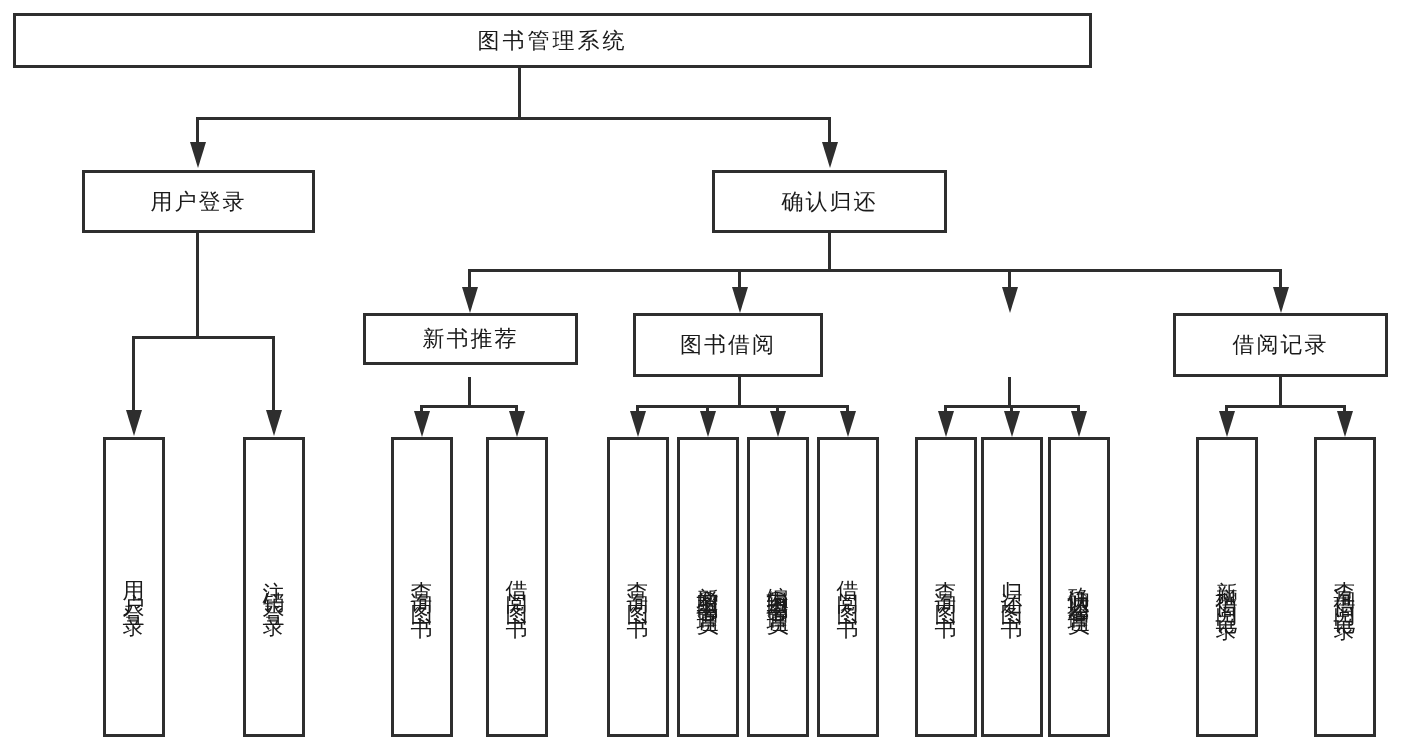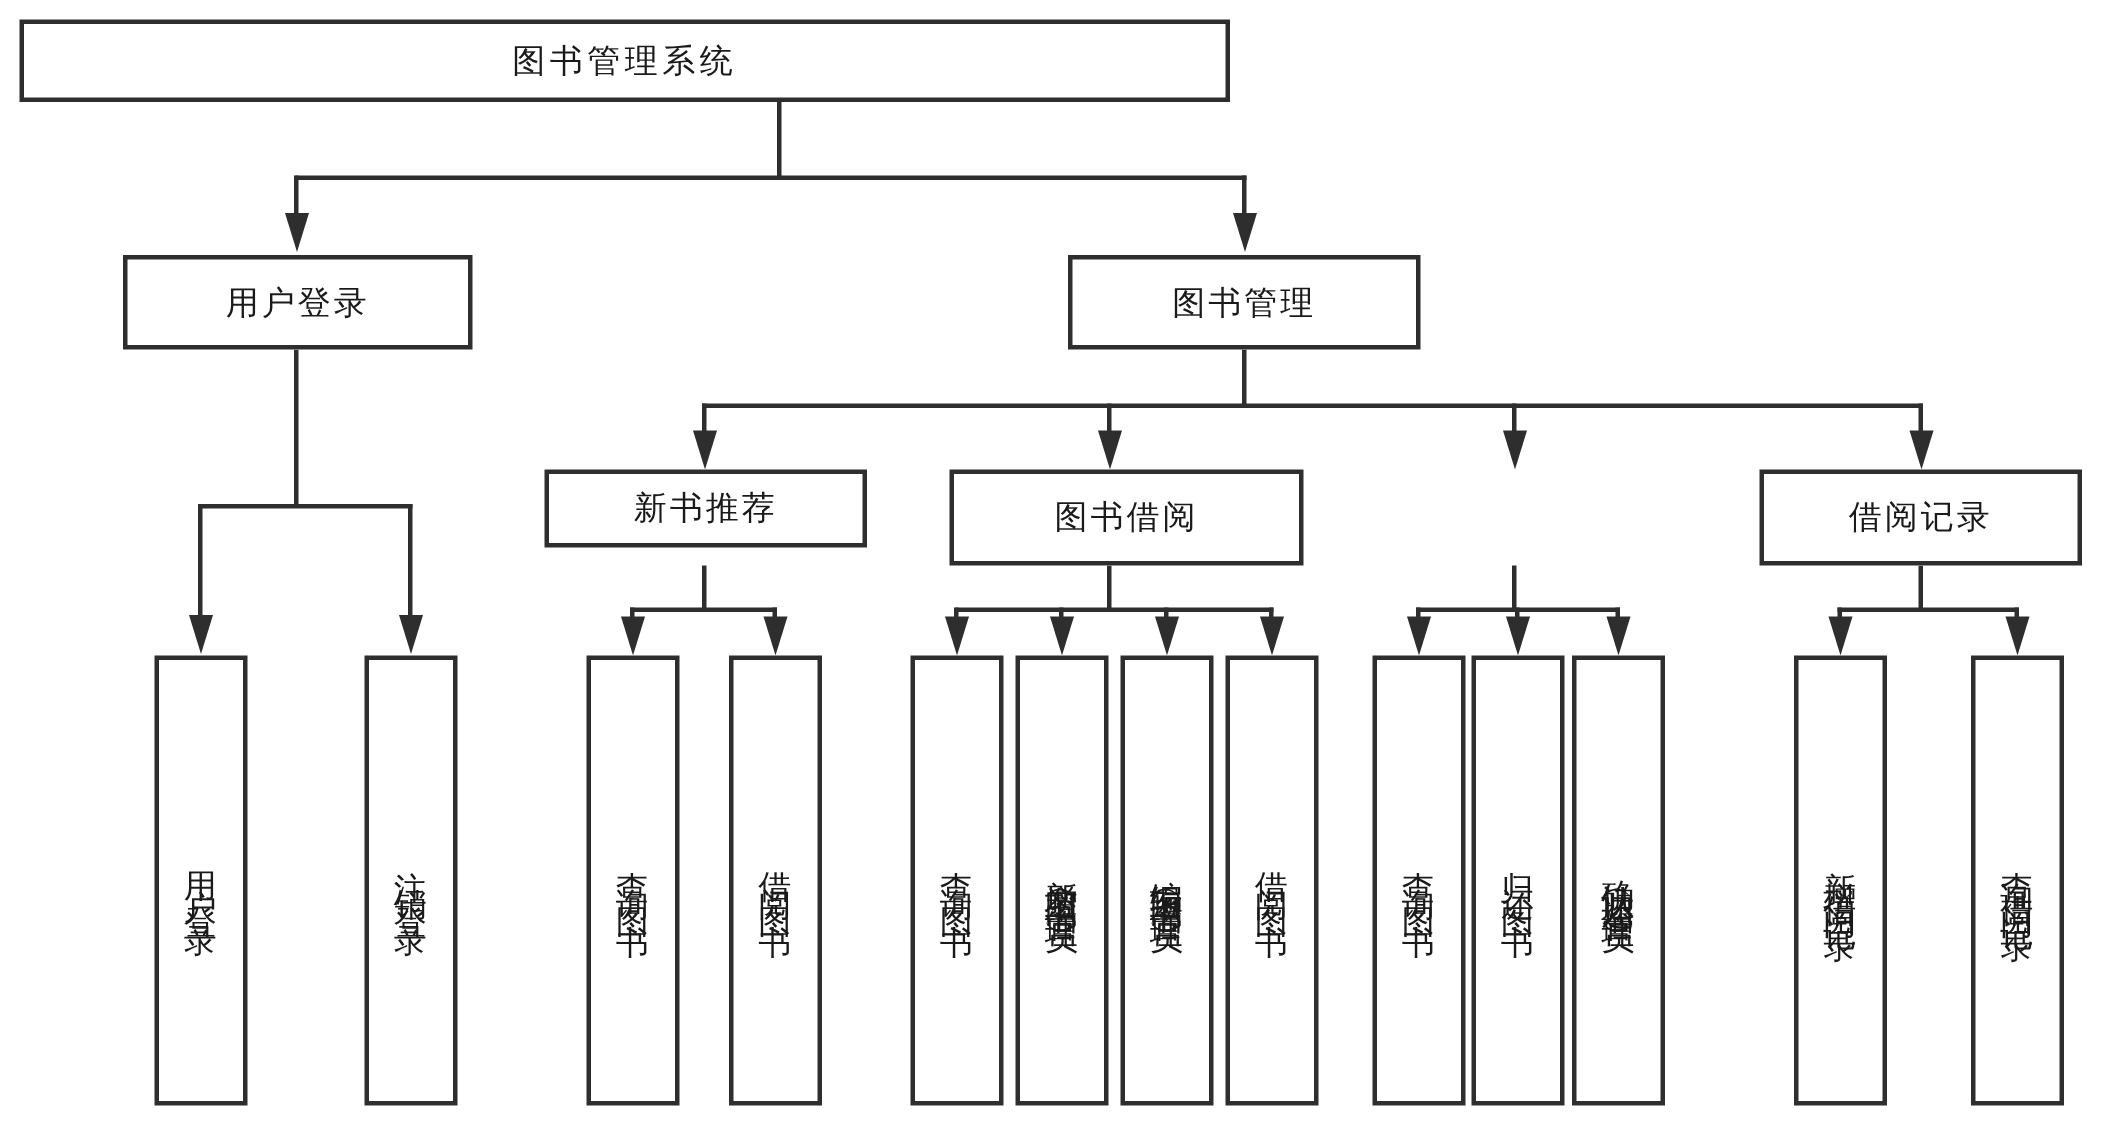--- a/index.html
+++ b/index.html
@@ -66,36 +66,36 @@
     color:var(--watermark);
     z-index:6;
     white-space:nowrap;
   }
 </style>
 </head>
 <body>
 
 <div class="stage">
 
-  <div class="box root" style="left:13px;top:13px;width:807px;height:55px;">
+  <div class="box root" style="left:13px;top:13px;width:1079px;height:55px;">
     <span>图书管理系统</span>
   </div>
 
   <div class="vline" style="left:518px;top:68px;height:50px;"></div>
   <div class="hline" style="left:197px;top:117px;width:634px;"></div>
   <div class="vline" style="left:196px;top:117px;height:28px;"></div>
   <div class="vline" style="left:828px;top:117px;height:28px;"></div>
   <div class="arrow" style="left:190px;top:142px;"></div>
   <div class="arrow" style="left:822px;top:142px;"></div>
 
   <div class="box" style="left:82px;top:170px;width:233px;height:63px;">
     <span>用户登录</span>
   </div>
   <div class="box" style="left:712px;top:170px;width:235px;height:63px;">
-    <span>图书管理</span>
+    <span>确认归还</span>
   </div>
 
   <div class="vline" style="left:196px;top:233px;height:105px;"></div>
   <div class="hline" style="left:132px;top:336px;width:143px;"></div>
   <div class="vline" style="left:132px;top:336px;height:76px;"></div>
   <div class="vline" style="left:272px;top:336px;height:76px;"></div>
   <div class="arrow" style="left:126px;top:410px;"></div>
   <div class="arrow" style="left:266px;top:410px;"></div>
 
   <div class="vline" style="left:828px;top:233px;height:38px;"></div>
@@ -105,21 +105,21 @@
   <div class="vline" style="left:1008px;top:269px;height:21px;"></div>
   <div class="vline" style="left:1279px;top:269px;height:21px;"></div>
   <div class="arrow" style="left:462px;top:287px;"></div>
   <div class="arrow" style="left:732px;top:287px;"></div>
   <div class="arrow" style="left:1002px;top:287px;"></div>
   <div class="arrow" style="left:1273px;top:287px;"></div>
 
   <div class="box" style="left:363px;top:313px;width:215px;height:52px;">
     <span>新书推荐</span>
   </div>
-  <div class="box" style="left:633px;top:313px;width:236px;height:64px;">
+  <div class="box" style="left:633px;top:313px;width:190px;height:64px;">
     <span>图书借阅</span>
   </div>
   <div class="box" style="left:1173px;top:313px;width:215px;height:64px;">
     <span>借阅记录</span>
   </div>
 
   <div class="vline" style="left:468px;top:377px;height:30px;"></div>
   <div class="hline" style="left:420px;top:405px;width:98px;"></div>
   <div class="vline" style="left:420px;top:405px;height:9px;"></div>
   <div class="vline" style="left:515px;top:405px;height:9px;"></div>

